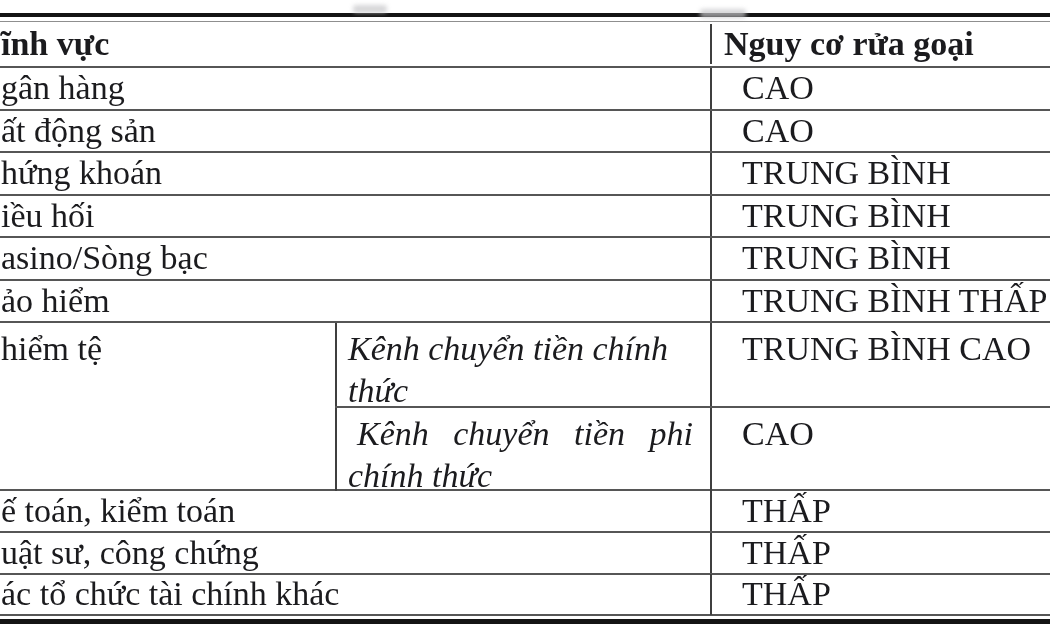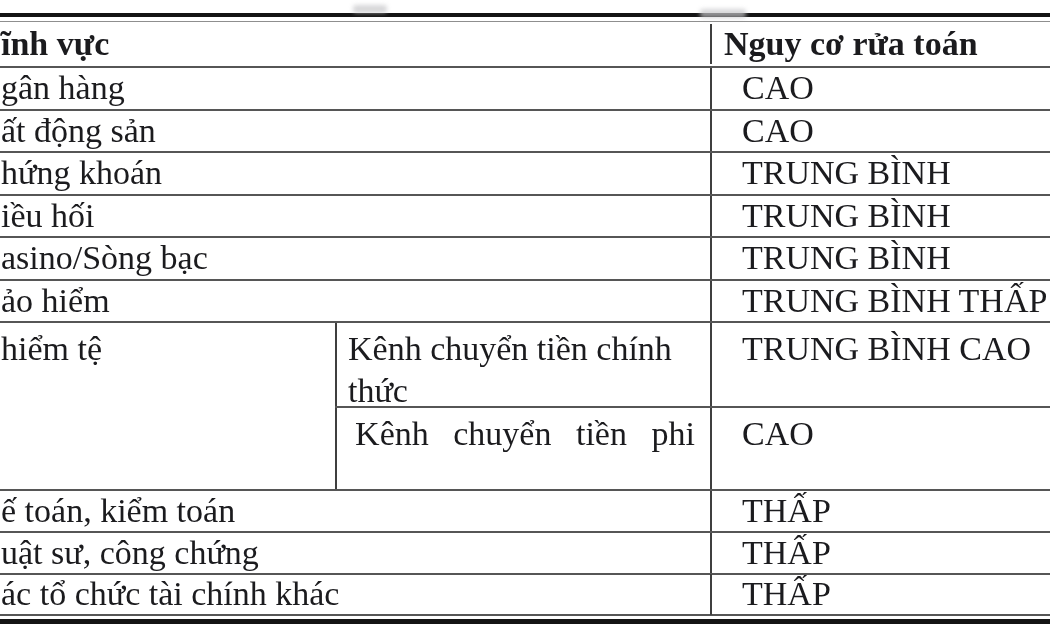--- a/index.html
+++ b/index.html
@@ -24,21 +24,21 @@
   .risk{flex:1 1 auto;border-left:2px solid #3f3f3f;padding-left:30px;white-space:nowrap;}
   .hdr .sector,.hdr .risk{font-weight:700;}
   .hdr .risk{padding-left:12px;}
 
   
   .block{display:flex;box-sizing:border-box;border-bottom:2px solid #565656;align-items:stretch;}
   .block-left{flex:0 0 415px;box-sizing:border-box;padding:5px 0 0 81px;line-height:42px;white-space:nowrap;}
   .block-right{flex:1 1 auto;display:flex;flex-direction:column;}
   .subrow{display:flex;box-sizing:border-box;align-items:stretch;}
   .subrow-first{border-bottom:2px solid #565656;}
-  .channel{flex:0 0 375px;border-left:2px solid #3f3f3f;padding:5px 8px 0 11px;line-height:42px;white-space:nowrap;}
+  .channel{flex:0 0 375px;border-left:2px solid #3f3f3f;padding:5px 8px 0 11px;line-height:42px;white-space:nowrap;font-style:italic;}
   .subrow .risk{padding-top:5px;line-height:42px;}
   .wide{word-spacing:16px;text-align:center;}
 </style>
 </head>
 <body>
 
 <div class="stage">
 
   <div class="bar bar-top"></div>
   <div class="bar bar-bottom"></div>
@@ -46,21 +46,21 @@
   <div class="smudge" style="left:353px;top:5px;width:34px;height:8px;"></div>
   <div class="smudge" style="left:700px;top:9px;width:46px;height:9px;"></div>
 
   <div class="tbl">
 
     <div class="row hdr" style="height:46px">
       <div class="cell sector">
         <span>ĩnh vực</span>
       </div>
       <div class="cell risk">
-        <span>Nguy cơ rửa toán</span>
+        <span>Nguy cơ rửa goại</span>
       </div>
     </div>
 
     <div class="row" style="height:43px">
       <div class="cell sector">gân hàng</div>
       <div class="cell risk">CAO</div>
     </div>
 
     <div class="row" style="height:42px">
       <div class="cell sector">ất động sản</div>
@@ -95,20 +95,21 @@
         <div class="subrow subrow-first" style="height:85px">
           <div class="cell channel">
             <div>Kênh chuyển tiền chính</div>
             <div>thức</div>
           </div>
           <div class="cell risk">TRUNG BÌNH CAO</div>
         </div>
         <div class="subrow" style="height:83px">
           <div class="cell channel">
             <div class="wide">Kênh chuyển tiền phi</div>
+            <div>chính thức</div>
           </div>
           <div class="cell risk">CAO</div>
         </div>
       </div>
     </div>
 
     <div class="row" style="height:42px">
       <div class="cell sector">ế toán, kiểm toán</div>
       <div class="cell risk">THẤP</div>
     </div>

